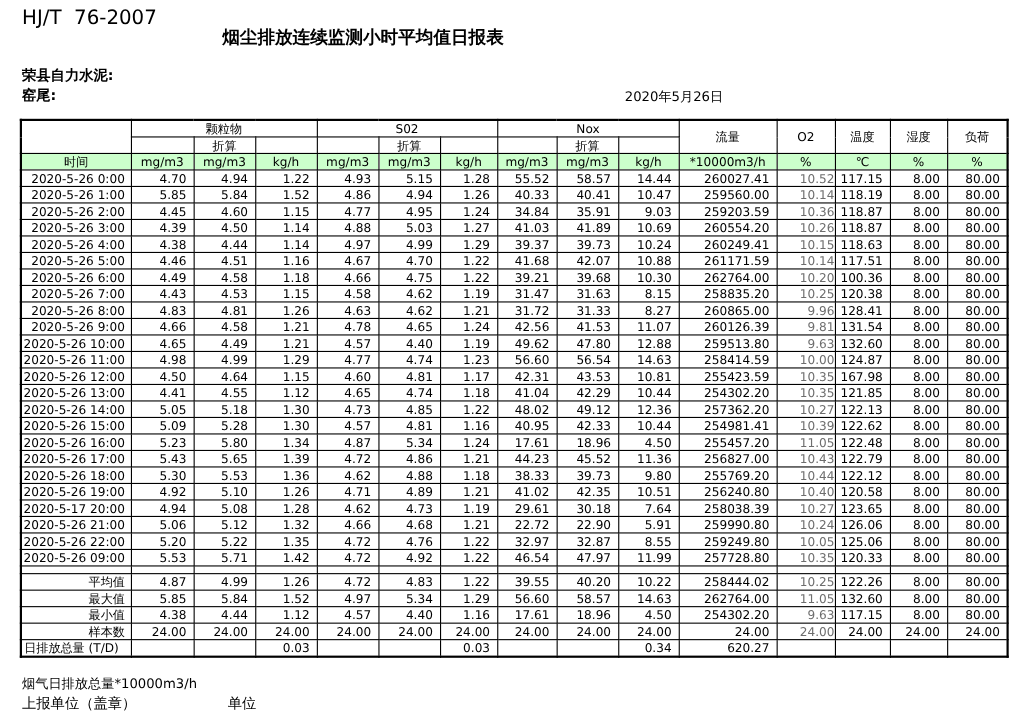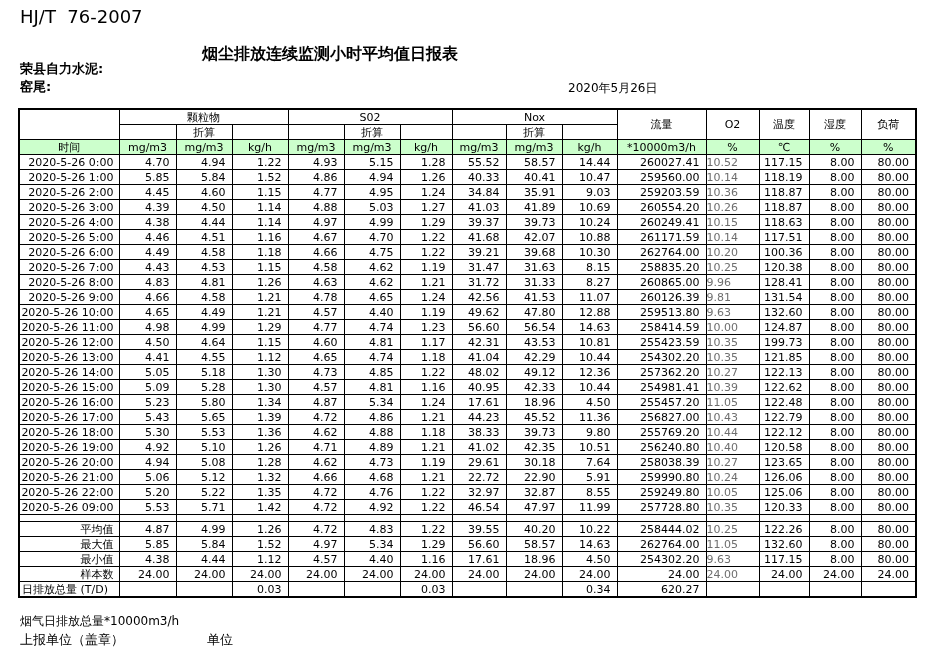--- a/index.html
+++ b/index.html
@@ -1,39 +1,39 @@
 <!DOCTYPE html>
 <html style="--green: #ccffcc;"><head>
 <meta charset="utf-8">
 <style>
   html,body{margin:0;padding:0;}
   body{
     width:940px;height:654px;position:relative;background:#ffffff;color:#000;
     font-family:"DejaVu Sans","Liberation Sans",sans-serif;
   }
   .std{position:absolute;left:20px;top:6px;font-weight:normal;font-size:18px;white-space:pre;}
-  .title{position:absolute;left:0;top:24px;width:660px;text-align:center;font-weight:bold;font-size:16px;margin-top:20px;}
+  .title{position:absolute;left:0;top:24px;width:660px;text-align:center;font-weight:bold;font-size:16px;}
   .company{position:absolute;left:20px;top:60px;font-weight:bold;font-size:13px;}
   .loc{position:absolute;left:20px;top:78px;font-weight:bold;font-size:13px;}
   .date{position:absolute;left:568px;top:80px;font-size:12px;}
 
   table.report{
     position:absolute;left:18px;top:108px;width:736px;
     border-collapse:collapse;table-layout:fixed;
     border:2px solid #000;font-size:11px;
   }
   .report td{
     border:1px solid #000;height:14px;line-height:13px;
     padding:0 6px 0 0;text-align:right;white-space:nowrap;overflow:hidden;
   }
   .report .c{text-align:center;padding:0;}
   .report tr.green td{background:var(--green,#ccffcc);text-align:center;padding:0;font-size:11px;margin-top:13px;}
   .report td.time{text-align:right;padding-right:5px;}
   .report td.left{text-align:left;padding-left:2px;padding-right:0;}
-  .report td.o2{color:#6e6e6e;text-align:left;padding:0;}
+  .report td.o2{color:#6e6e6e;text-align:right;padding:0;}
   .report tr.spacer td{height:6px;line-height:6px;}
 
   .note1{position:absolute;left:20px;top:613px;font-size:12px;}
   .note2{position:absolute;left:20px;top:631px;font-size:13px;}
   .note3{position:absolute;left:207px;top:631px;font-size:13px;}
 </style>
 </head>
 <body>
 
 <div class="std">HJ/T  76-2007</div>
@@ -312,21 +312,21 @@
         <td>4.64</td>
         <td>1.15</td>
         <td>4.60</td>
         <td>4.81</td>
         <td>1.17</td>
         <td>42.31</td>
         <td>43.53</td>
         <td>10.81</td>
         <td>255423.59</td>
         <td class="o2">10.35</td>
-        <td>199.73</td>
+        <td>167.98</td>
         <td>8.00</td>
         <td>80.00</td>
       </tr>
       <tr>
         <td class="time">2020-5-26 13:00</td>
         <td>4.41</td>
         <td>4.55</td>
         <td>1.12</td>
         <td>4.65</td>
         <td>4.74</td>
@@ -436,21 +436,21 @@
         <td>41.02</td>
         <td>42.35</td>
         <td>10.51</td>
         <td>256240.80</td>
         <td class="o2">10.40</td>
         <td>120.58</td>
         <td>8.00</td>
         <td>80.00</td>
       </tr>
       <tr>
-        <td class="time">2020-5-26 20:00</td>
+        <td class="time">2020-5-17 20:00</td>
         <td>4.94</td>
         <td>5.08</td>
         <td>1.28</td>
         <td>4.62</td>
         <td>4.73</td>
         <td>1.19</td>
         <td>29.61</td>
         <td>30.18</td>
         <td>7.64</td>
         <td>258038.39</td>

